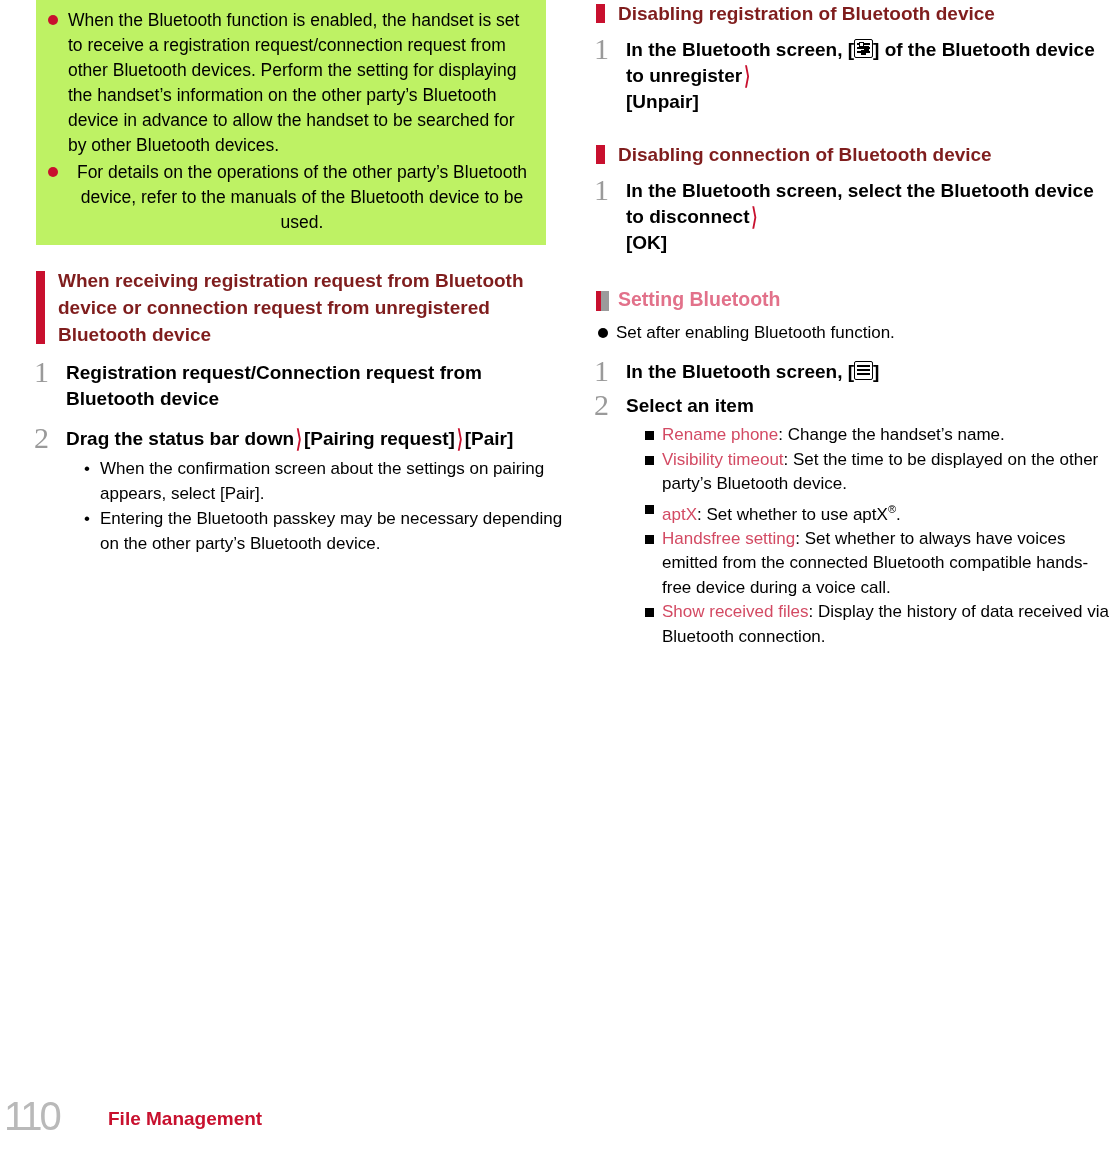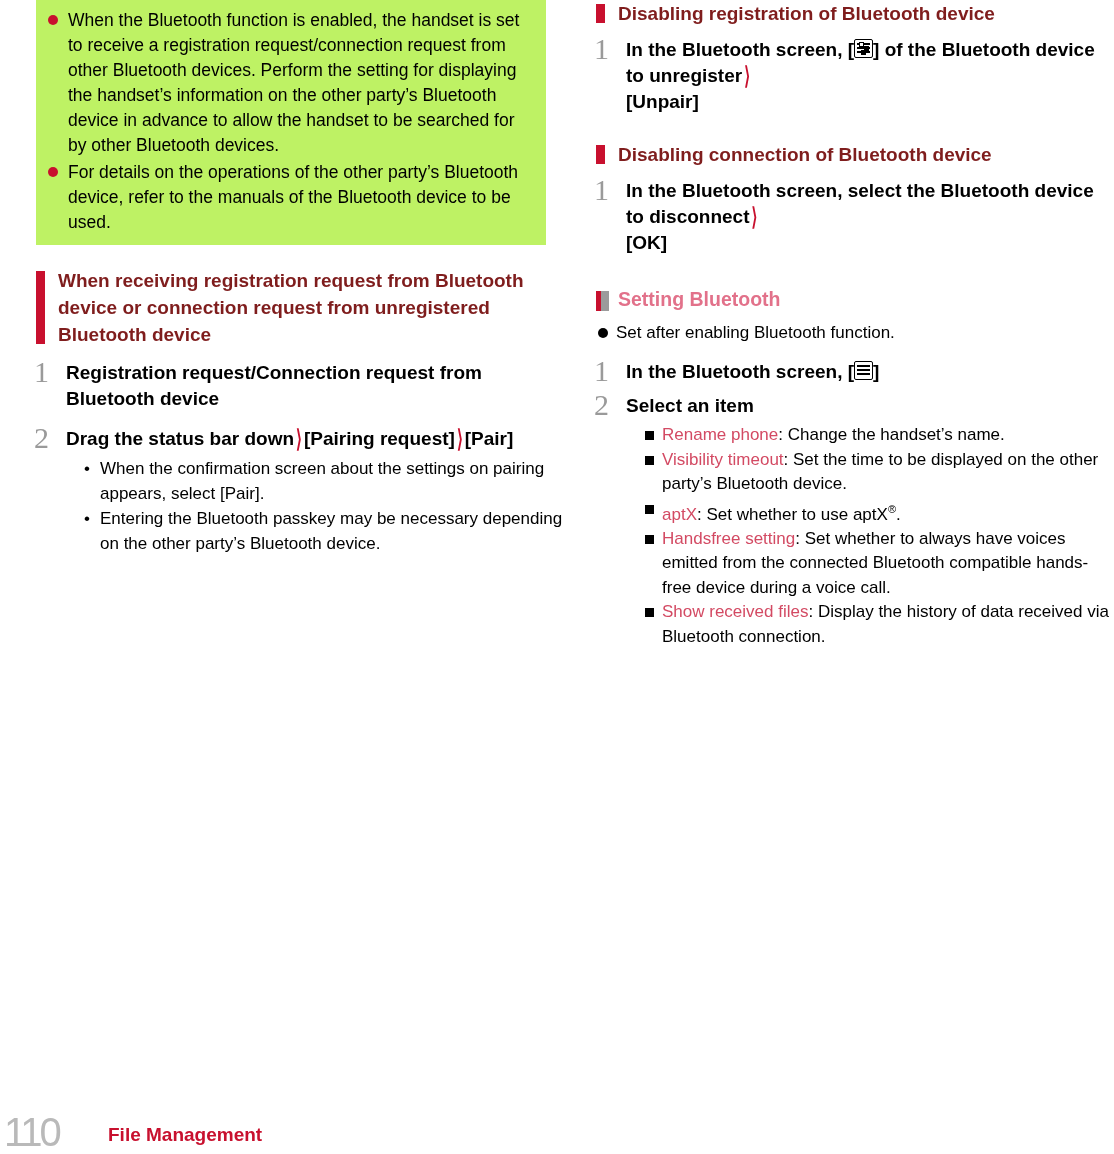--- a/index.html
+++ b/index.html
@@ -246,21 +246,21 @@
 
   sup.reg {
     font-size: 11px;
     vertical-align: super;
   }
 
   
   .footer {
     position: absolute;
     left: 0px;
-    bottom: 0px;
+    bottom: 16px;
     width: 994px;
     height: 42px;
   }
   .page-num {
     position: absolute;
     left: 4px;
     bottom: 2px;
     font-size: 40px;
     line-height: 40px;
     color: #b9b9b9;
@@ -282,21 +282,21 @@
 
 <div class="page">
 
   <div class="col-left">
 
     <div class="notebox">
       <div class="bullet-item">
         <span class="bullet-dot"></span>
         <span>When the Bluetooth function is enabled, the handset is set to receive a registration request/connection request from other Bluetooth devices. Perform the setting for displaying the handset’s information on the other party’s Bluetooth device in advance to allow the handset to be searched for by other Bluetooth devices.</span>
       </div>
-      <div class="bullet-item" style="margin-bottom:0;">
+      <div class="bullet-item" style="margin-bottom:0;text-align:center;">
         <span class="bullet-dot"></span>
         <span>For details on the operations of the other party’s Bluetooth device, refer to the manuals of the Bluetooth device to be used.</span>
       </div>
     </div>
 
     <div class="sec-head" style="margin-top:22px;">
       <span class="bar"></span>
       <span class="txt">When receiving registration request from Bluetooth device or connection request from unregistered Bluetooth device</span>
     </div>
 

